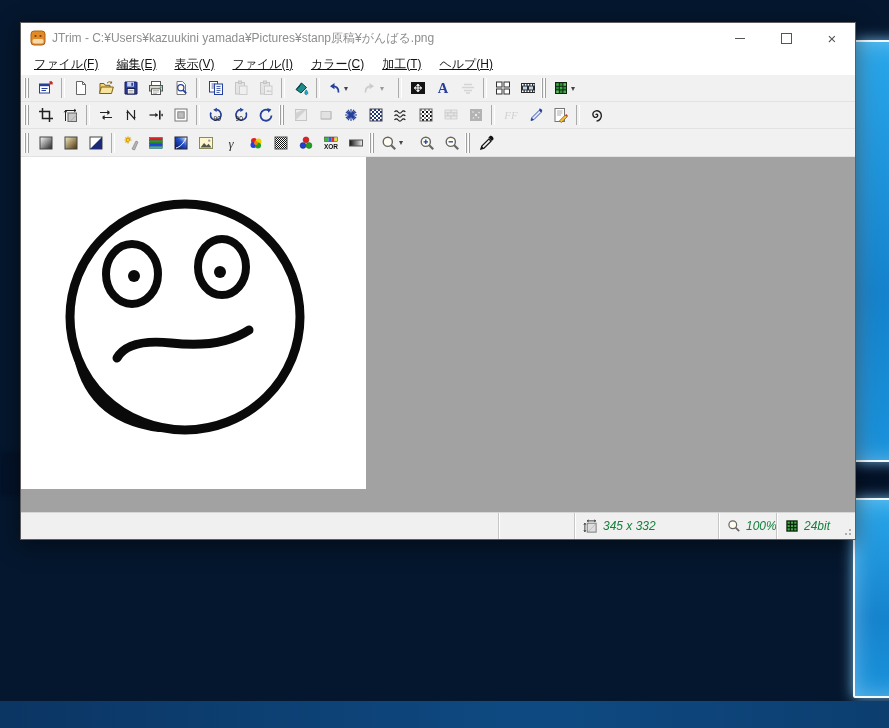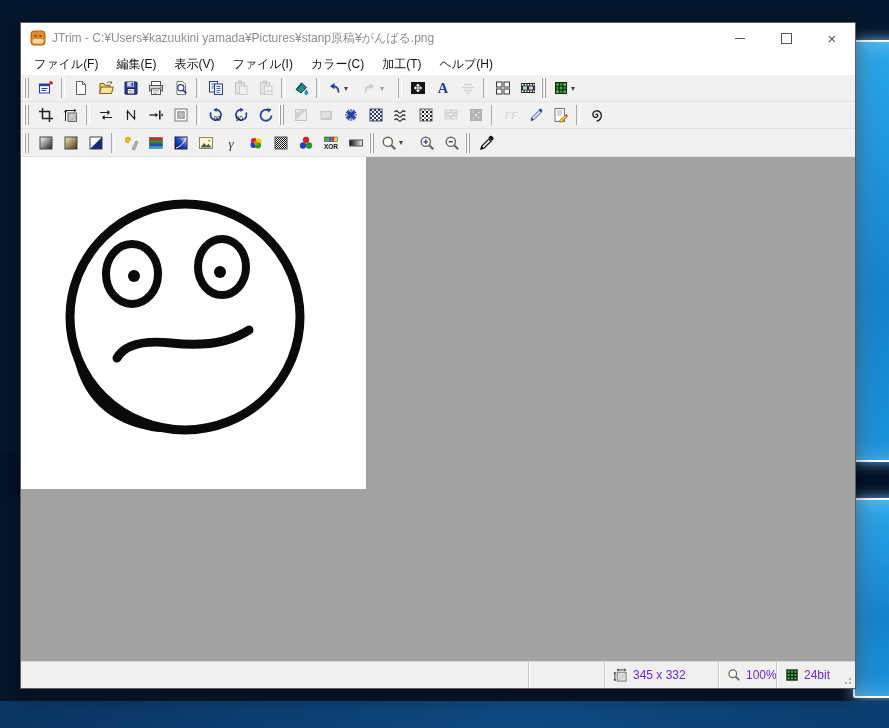--- a/index.html
+++ b/index.html
@@ -13,51 +13,51 @@
   
   .wp-band{position:absolute;left:0;right:0;top:452px;height:44px;background:rgba(2,10,28,.35);filter:blur(2px);}
   .wp-pane{position:absolute;right:-26px;width:58px;background:linear-gradient(180deg,#2aa7ea,#1583cd 60%,#1a93dc);
     border:2px solid rgba(255,255,255,.95);border-radius:2px;
     box-shadow:0 0 14px rgba(130,205,255,.85), inset 0 0 22px rgba(255,255,255,.35);}
   .wp-pane.p1{top:40px;height:418px;}
   .wp-pane.p2{top:498px;height:196px;}
   .wp-bottom{position:absolute;left:0;right:0;bottom:0;height:27px;
     background:linear-gradient(90deg,#0b3563,#0e4a82 60%,#0c3e70);}
   
-  .window{position:absolute;left:20px;top:22px;width:836px;height:667px;background:#fff;
+  .window{position:absolute;left:20px;top:22px;width:836px;height:518px;background:#fff;
     border:1px solid #5e5e5e;box-shadow:0 5px 20px rgba(0,0,0,.5);display:flex;flex-direction:column;box-sizing:border-box;}
   .titlebar{height:30px;display:flex;align-items:center;background:#fff;flex:0 0 auto;}
   .app-icon{width:16px;height:16px;margin:0 6px 0 9px;flex:0 0 auto;}
   .title-text{font-size:12px;color:#8e8e8e;white-space:nowrap;overflow:hidden;flex:1 1 auto;}
   .wctrls{display:flex;height:100%;flex:0 0 auto;}
   .wctrl{width:46px;height:100%;display:flex;align-items:center;justify-content:center;}
   .g-min{width:10px;height:1px;background:#555;display:block;}
   .g-max{width:9px;height:9px;border:1px solid #555;display:block;}
   .g-close{font-size:15px;color:#555;line-height:1;}
   .menubar{height:22px;display:flex;align-items:center;background:#fff;padding-left:4px;font-size:12px;color:#141414;flex:0 0 auto;}
-  .menu-item{padding:3px 9px;cursor:default;}
+  .menu-item{padding:3px 9px;cursor:default;text-decoration:underline;}
   .toolbar{height:27px;display:flex;align-items:center;background:#f1f1f1;border-bottom:1px solid #e2e2e2;padding:0 2px;flex:0 0 auto;box-sizing:border-box;}
   .toolbar.t3{height:28px;}
   .toolbar:first-of-type{border-top:1px solid #dcdcdc;}
   .tbtn{width:23px;height:22px;border:none;background:transparent;display:flex;align-items:center;justify-content:center;padding:0;margin:0 1px;flex:0 0 auto;}
   .tbtn.hasdd{width:34px;justify-content:flex-start;padding-left:2px;}
   .tdd{font-size:8px;color:#444;margin-left:2px;}
   .tbtn.disabled{opacity:.5;filter:grayscale(1);}
   .ticon{display:flex;width:16px;height:16px;}
   .tsep{width:2px;height:20px;border-left:1px solid #ababab;border-right:1px solid #fff;margin:0 3px;flex:0 0 auto;}
   .tgrip{width:6px;height:20px;margin:0 3px 0 1px;flex:0 0 auto;
     background:linear-gradient(90deg,#fff 0 1px,#9e9e9e 1px 2px,transparent 2px 3px,#fff 3px 4px,#9e9e9e 4px 5px,transparent 5px);}
   .canvas-area{flex:1 1 auto;background:#a2a2a2;position:relative;overflow:hidden;}
   .canvas-image{position:absolute;left:0;top:0;width:345px;height:332px;background:#fff;}
-  .statusbar{height:26px;display:flex;align-items:stretch;background:#f0f0f0;border-top:1px solid #d6d6d6;font-size:12px;color:#6d28d9;flex:0 0 auto;}
+  .statusbar{height:26px;display:flex;align-items:stretch;background:#f0f0f0;border-top:1px solid #d6d6d6;font-size:12px;color:#15803d;flex:0 0 auto;font-style:italic;}
   .sspacer{flex:1 1 auto;}
   .spanel{display:flex;align-items:center;gap:5px;padding:0 8px;border-left:1px solid #c6c6c6;box-shadow:inset 1px 0 0 #fff;box-sizing:border-box;}
   .spanel.empty{width:76px;}
   .spanel.sz{width:114px;}
-  .spanel.zm{width:58px;}
+  .spanel.zm{width:58px;margin-left:30px;}
   .spanel.dp{width:62px;}
   .sgrip{width:14px;display:flex;align-items:flex-end;justify-content:flex-end;padding:0 3px 3px 0;}
   svg{display:block;}
 </style>
 </head>
 <body>
 
 <div class="stage">
   <div class="wp-band"></div>
   <div class="wp-pane p1"></div>

